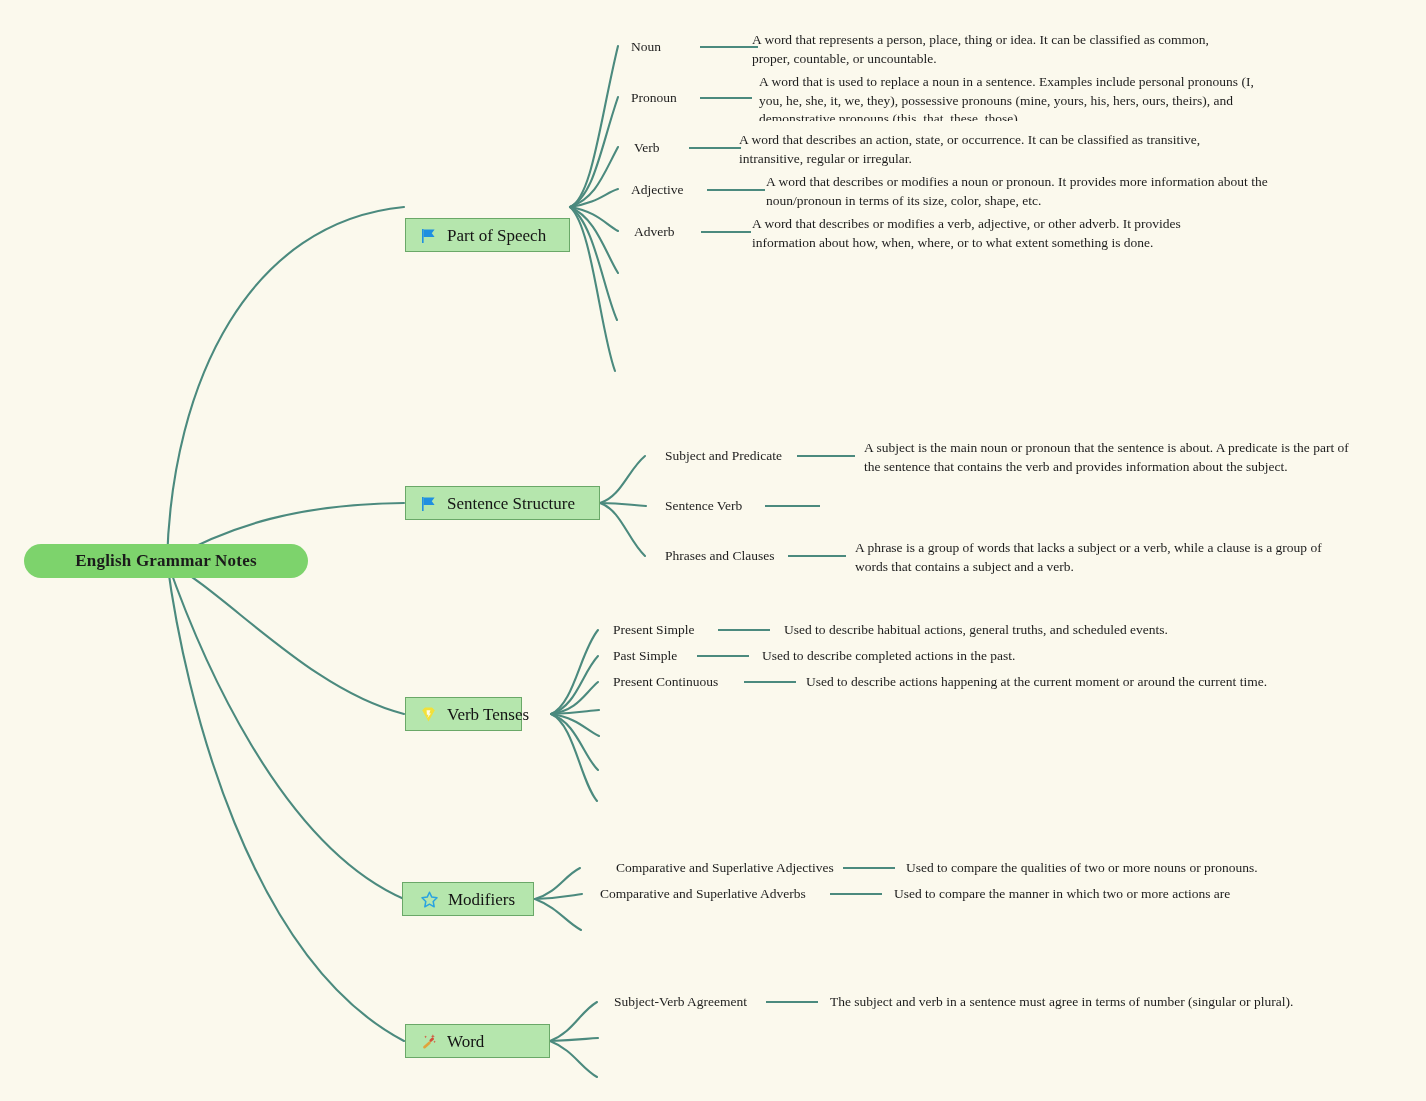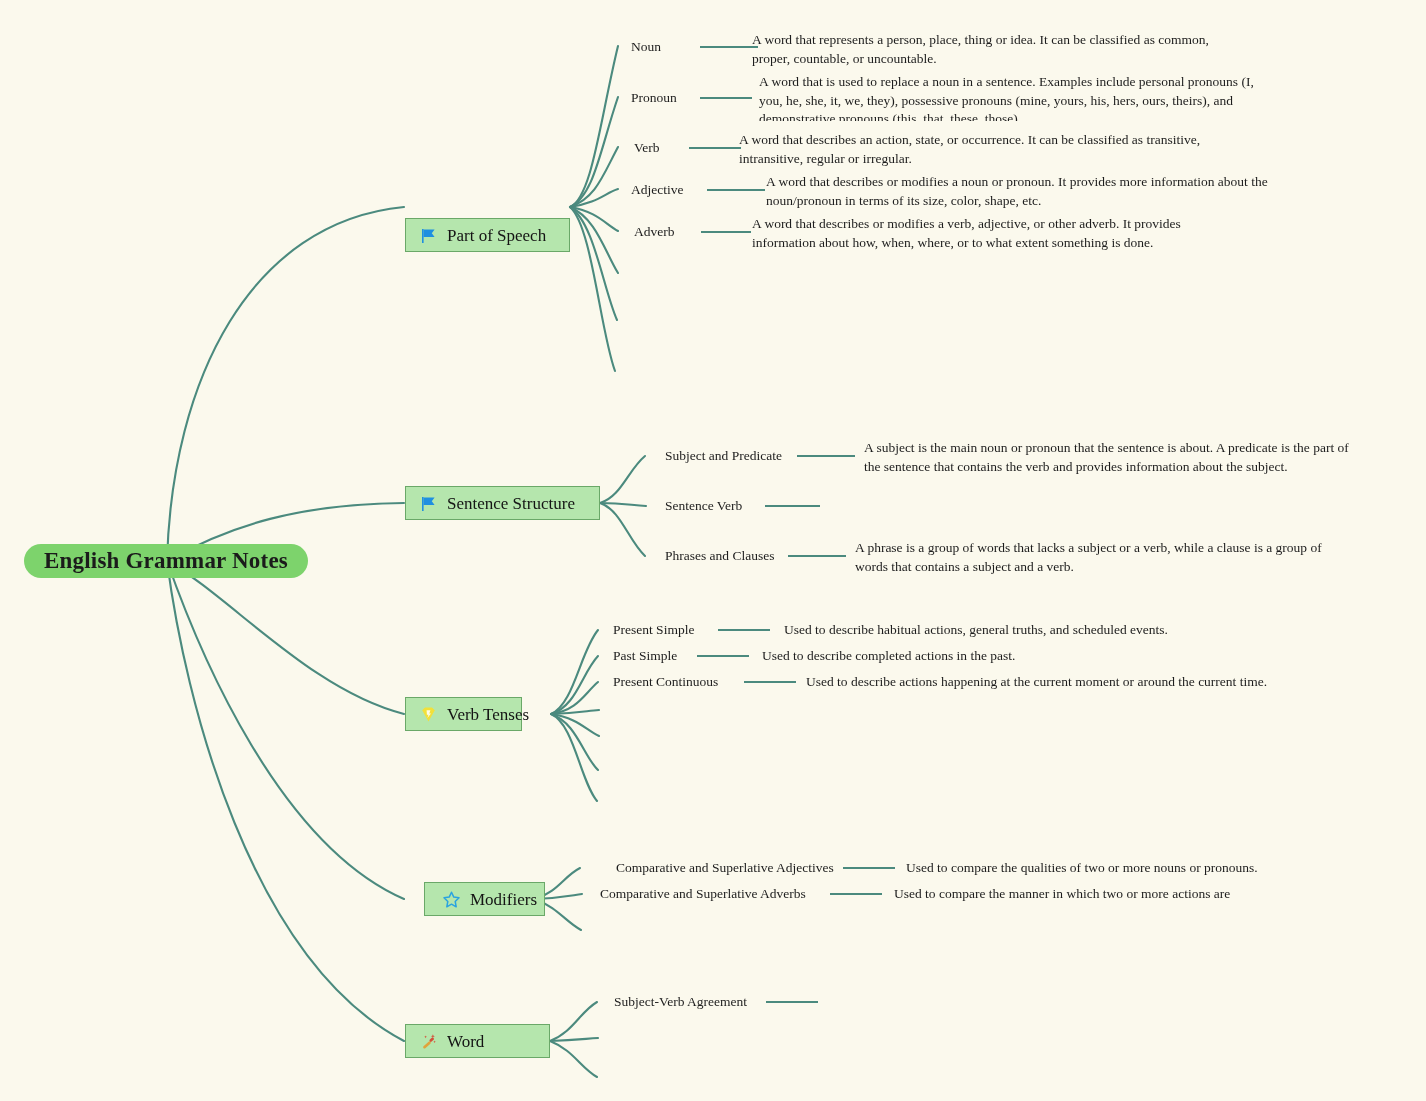--- a/index.html
+++ b/index.html
@@ -18,21 +18,21 @@
     position:absolute;
     left:24px;top:544px;
     width:284px;height:34px;
     background:#7dd36c;
     border-radius:17px;
     display:flex;align-items:center;justify-content:center;
     box-sizing:border-box;
     z-index:5;
   }
   .root-label{
-    font-size:23px;font-weight:bold;color:#1b1b1b;
+    font-size:17px;font-weight:bold;color:#1b1b1b;
     letter-spacing:.2px;white-space:nowrap;
   }
 
   
   .branch-node{
     position:absolute;
     background:#b5e6ad;
     border:1px solid #6aa868;
     box-sizing:border-box;
     height:34px;
@@ -196,21 +196,21 @@
   <div class="detail-text" style="left:784px;top:621px;width:520px;height:20px;">Used to describe habitual actions, general truths, and scheduled events.</div>
 
   <div class="leaf-label" style="left:613px;top:648px;">Past Simple</div>
   <div class="hconn" style="left:697px;top:655px;width:52px;"></div>
   <div class="detail-text" style="left:762px;top:647px;width:460px;height:20px;">Used to describe completed actions in the past.</div>
 
   <div class="leaf-label" style="left:613px;top:674px;">Present Continuous</div>
   <div class="hconn" style="left:744px;top:681px;width:52px;"></div>
   <div class="detail-text" style="left:806px;top:673px;width:520px;height:20px;">Used to describe actions happening at the current moment or around the current time.</div>
 
-  <div class="branch-node" style="left:424px;top:882px;width:121px;padding-left:16px;">
+  <div class="branch-node" style="left:402px;top:882px;width:132px;padding-left:16px;">
     <span class="branch-icon">
       <svg width="19" height="19" viewBox="0 0 19 19">
         <path d="M9.5 2.2 L11.8 7.1 L17 7.8 L13.2 11.5 L14.2 16.8 L9.5 14.2 L4.8 16.8 L5.8 11.5 L2 7.8 L7.2 7.1 Z" fill="none" stroke="#2aa3e0" stroke-width="1.5" stroke-linejoin="round"></path>
       </svg>
     </span>
     <span class="branch-label">Modifiers</span>
   </div>
 
   <div class="leaf-label" style="left:616px;top:860px;">Comparative and Superlative Adjectives</div>
   <div class="hconn" style="left:843px;top:867px;width:52px;"></div>
@@ -228,14 +228,15 @@
         <path d="M13.9 2.2 l.55 1.45 l1.45 .55 l-1.45 .55 l-.55 1.45 l-.55 -1.45 l-1.45 -.55 l1.45 -.55 Z" fill="#d4503a"></path>
         <path d="M6.6 3.4 l.4 1.0 l1.0 .4 l-1.0 .4 l-.4 1.0 l-.4 -1.0 l-1.0 -.4 l1.0 -.4 Z" fill="#d4503a"></path>
         <path d="M15.6 8.6 l.35 .9 l.9 .35 l-.9 .35 l-.35 .9 l-.35 -.9 l-.9 -.35 l.9 -.35 Z" fill="#d4503a"></path>
       </svg>
     </span>
     <span class="branch-label">Word</span>
   </div>
 
   <div class="leaf-label" style="left:614px;top:994px;">Subject-Verb Agreement</div>
   <div class="hconn" style="left:766px;top:1001px;width:52px;"></div>
+  <div class="detail-text" style="left:830px;top:993px;width:500px;height:20px;">The subject and verb in a sentence must agree in terms of number (singular or plural).</div>
 
 </div>
 
 </body></html>

